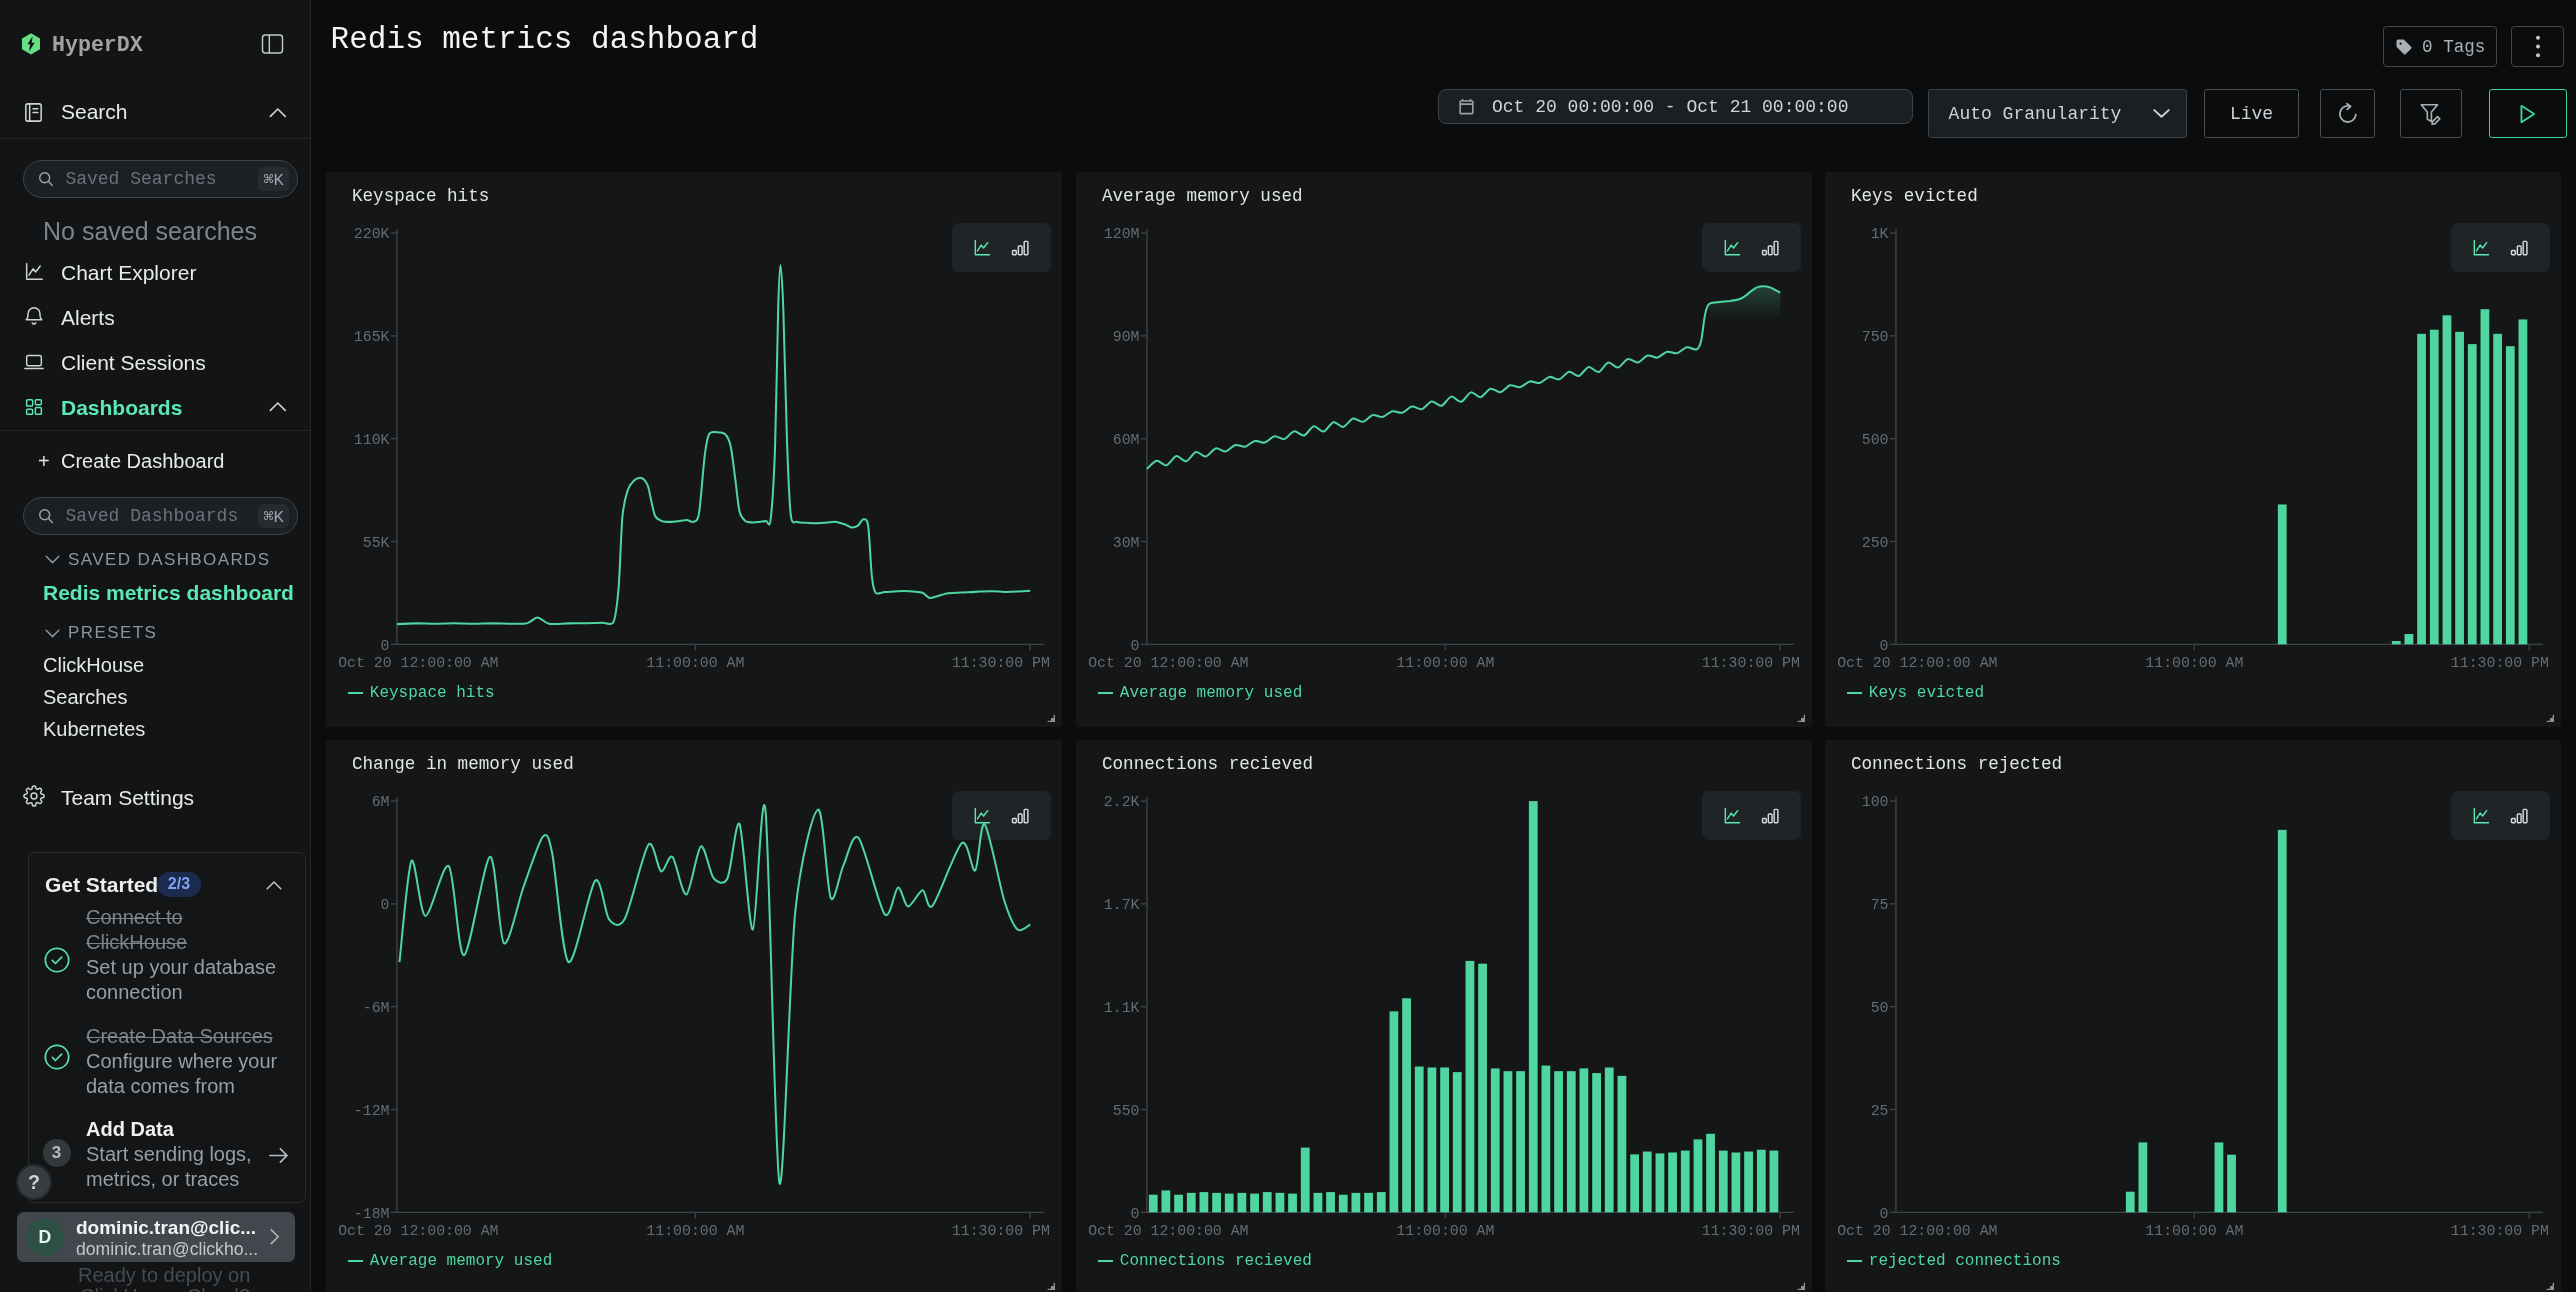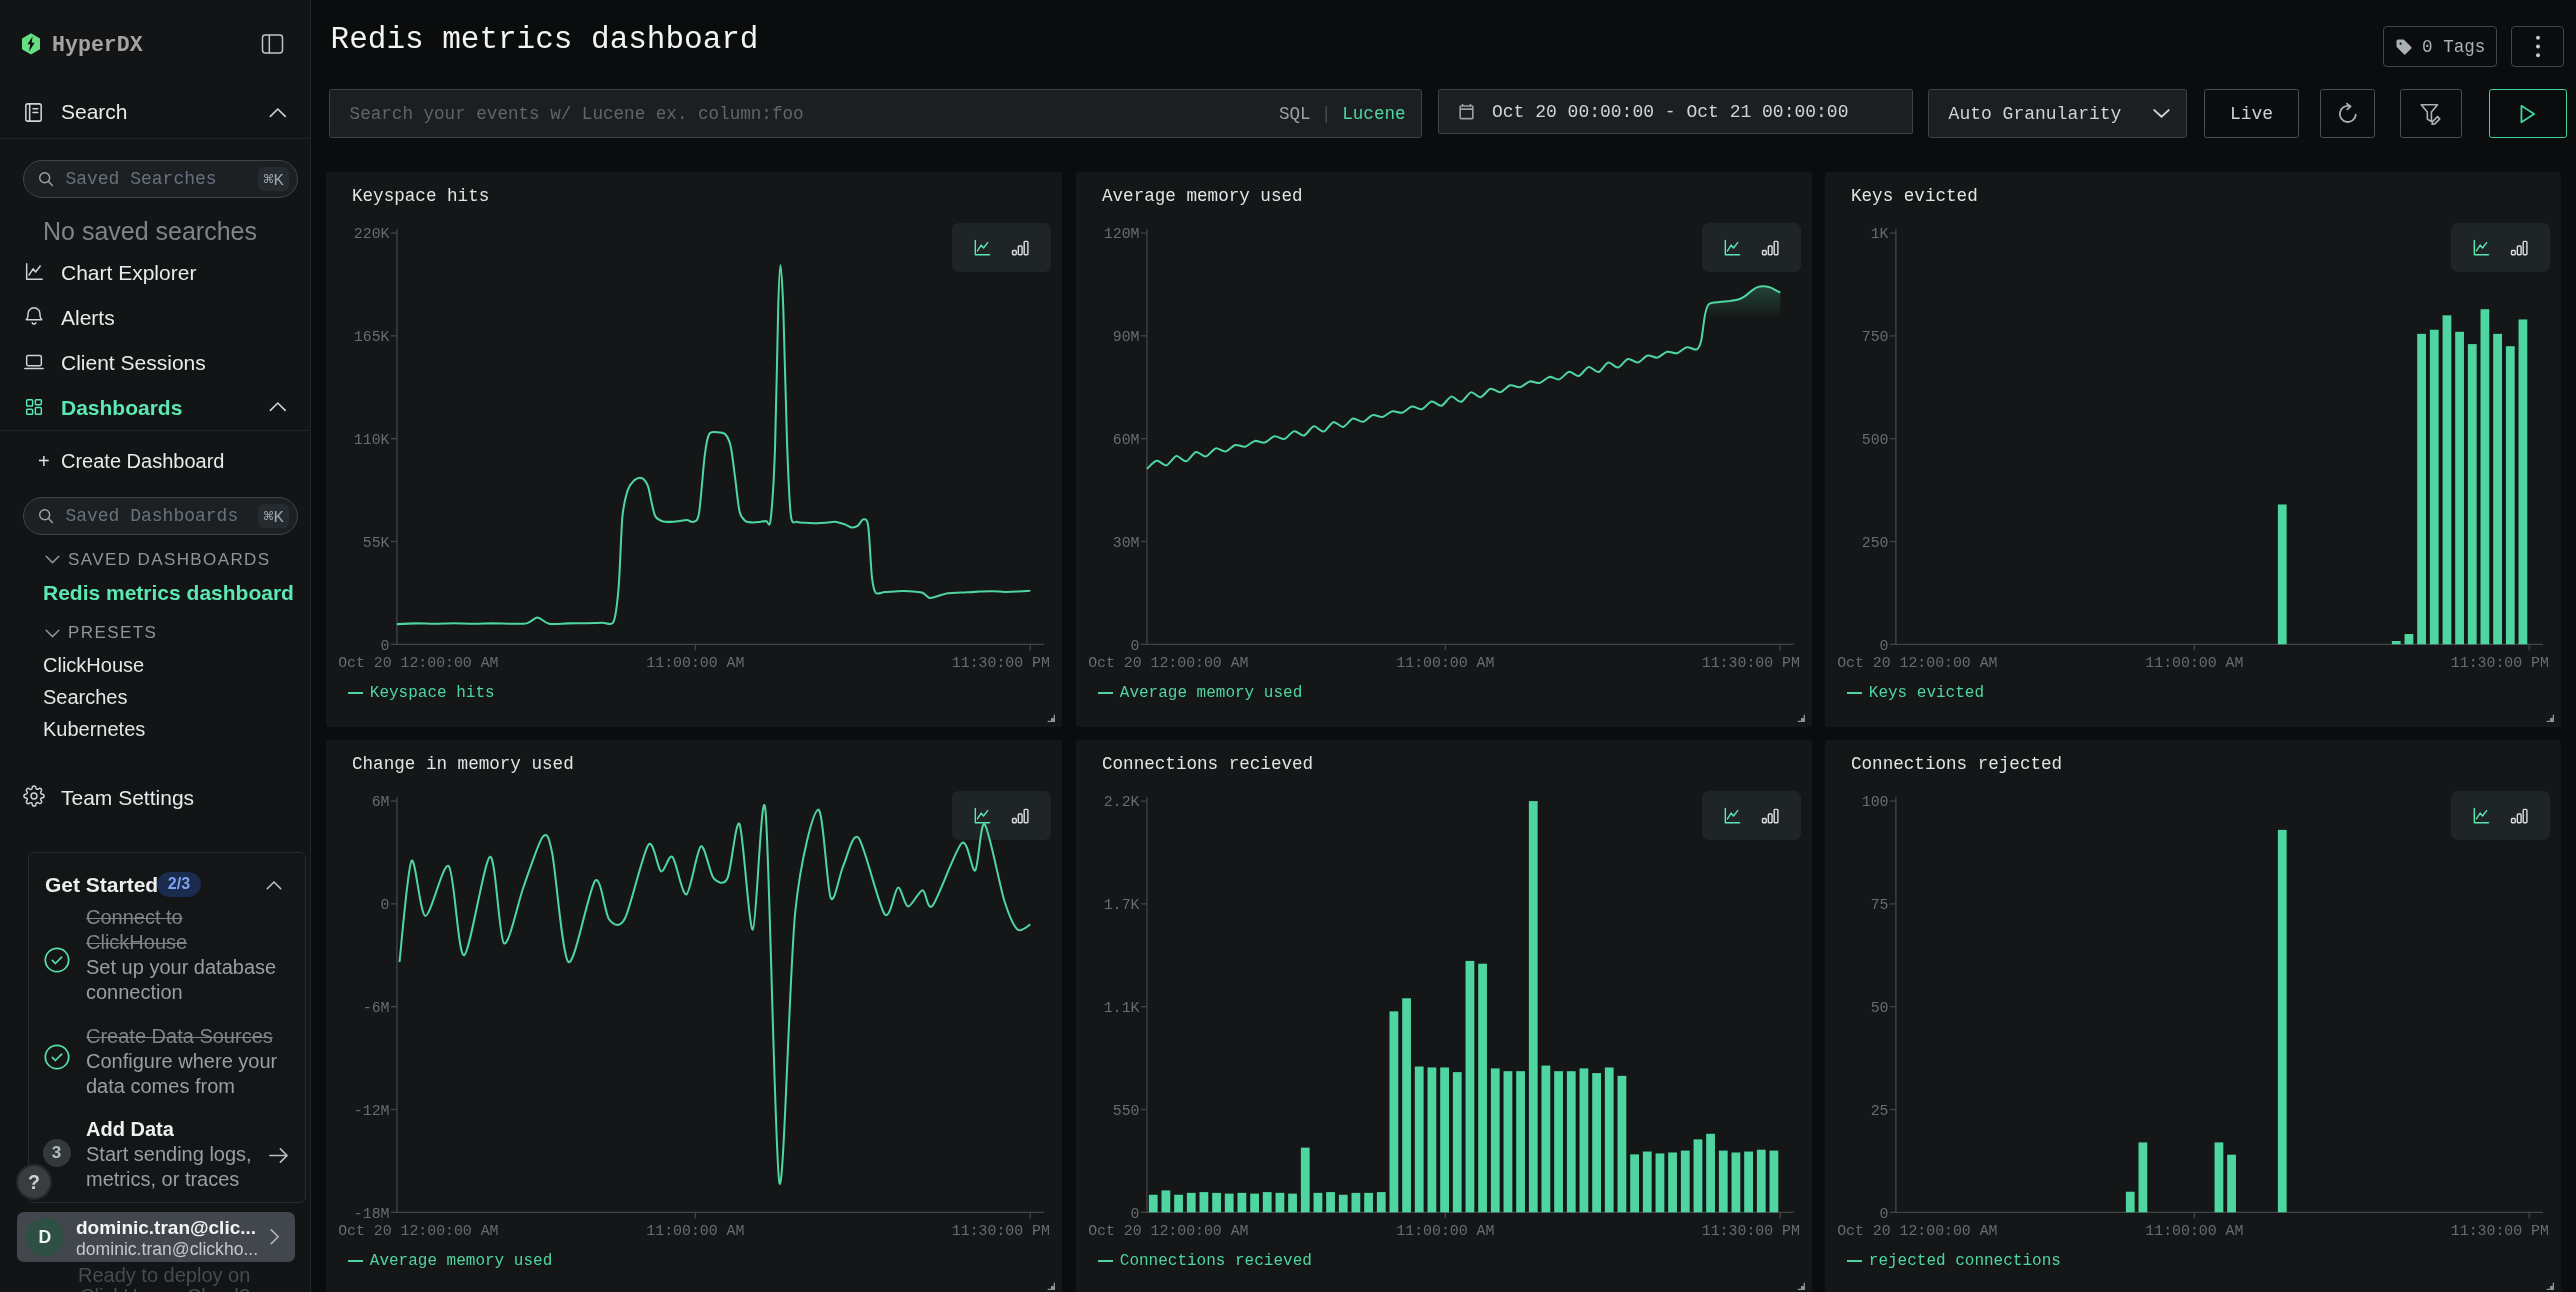--- a/index.html
+++ b/index.html
@@ -183,26 +183,22 @@
   <span class="mono" style="font-size:17.6px;color:#aab1b5">0 Tags</span>
 </div>
 <div style="position:absolute;left:2200px;top:26px;width:53px;height:41px;border:0.7px solid #41474a;border-radius:4px;display:flex;align-items:center;justify-content:center">
   <svg width="4" height="23" viewBox="0 0 6 34" fill="#c6cbce">
         <circle cx="3" cy="4" r="3"></circle>
         <circle cx="3" cy="17" r="3"></circle>
         <circle cx="3" cy="30" r="3"></circle>
       </svg>
 </div>
 
-<div style="position:absolute;left:17.6px;top:89px;width:1093px;height:49px;background:#1c1f21;border:0.7px solid #3c4245;border-radius:2.7px;display:flex;align-items:center">
-  <span class="mono" style="font-size:17.6px;color:#5d666b;margin-left:20px">Search your events w/ Lucene ex. column:foo</span>
-  <span class="mono" style="font-size:17.6px;color:#99a1a6;margin-left:auto;margin-right:15px">SQL <span style="color:#454d51">|</span> <span style="color:#4fd6a0">Lucene</span></span>
-</div>
-
-<div style="position:absolute;left:1127px;top:89px;width:475px;height:45px;background:#1c1f21;border:0.7px solid #3c4245;border-radius:2px;display:flex;align-items:center">
+
+<div style="position:absolute;left:1127px;top:89px;width:475px;height:35px;background:#1c1f21;border:0.7px solid #3c4245;border-radius:8px;display:flex;align-items:center">
   <svg style="margin-left:18px" width="19" height="19" viewBox="0 0 24 24" fill="#9aa1a5">
         <path d="M19 4h-1V2.5h-2V4H8V2.5H6V4H5a2 2 0 0 0-2 2v14a2 2 0 0 0 2 2h14a2 2 0 0 0 2-2V6a2 2 0 0 0-2-2zm0 16H5V10h14zM5 8V6h14v2z"></path>
       </svg>
   <span class="mono" style="font-size:18px;color:#ced3d5;margin-left:16px">Oct 20 00:00:00 - Oct 21 00:00:00</span>
 </div>
 
 <div style="position:absolute;left:1617px;top:89px;width:259px;height:49px;background:#1c1f21;border:0.7px solid #3c4245;border-radius:2.7px;display:flex;align-items:center">
   <span class="mono" style="font-size:18px;color:#ced3d5;margin-left:19.6px">Auto Granularity</span>
   <svg style="margin-left:auto;margin-right:16px" width="17" height="10.8" viewBox="0 0 26 16" fill="none" stroke="#ced3d5" stroke-width="3" stroke-linecap="round" stroke-linejoin="round">
         <path d="M2 3 L13 13 L24 3"></path>

